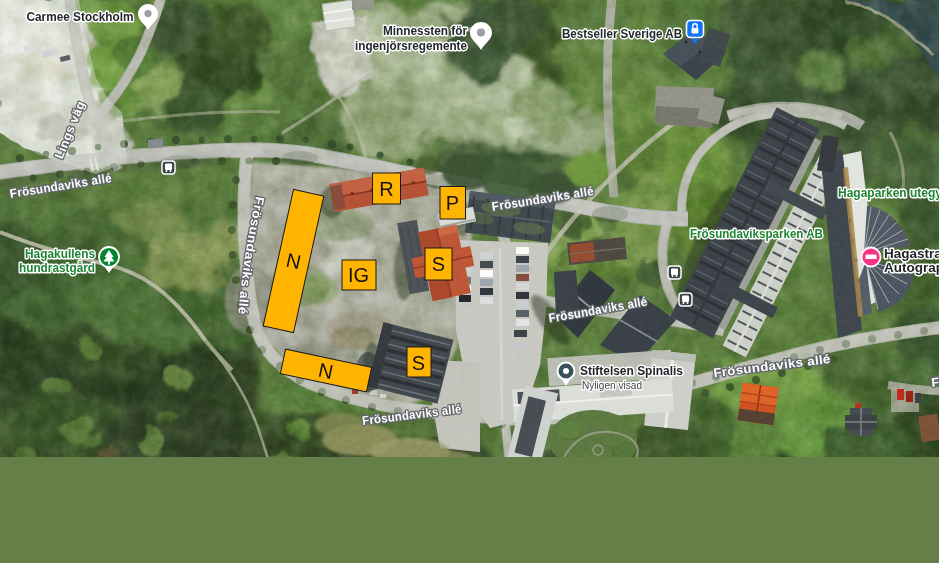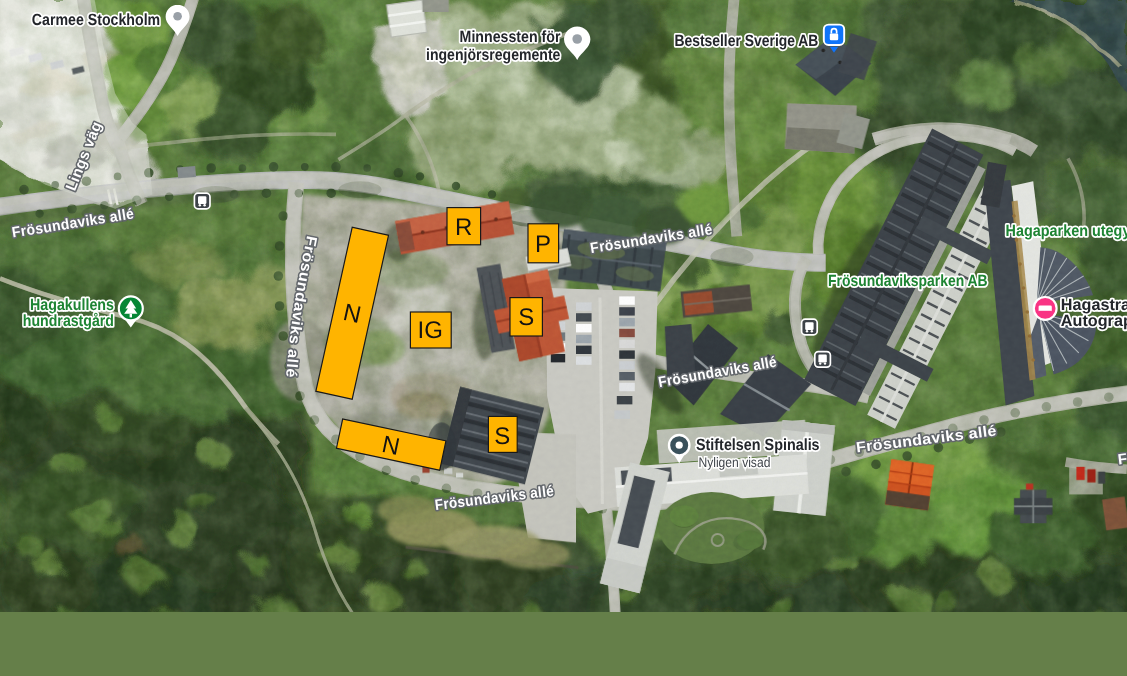--- a/index.html
+++ b/index.html
@@ -1,16 +1,16 @@
 <!DOCTYPE html>
 <html><head>
 <meta charset="utf-8">
 <style>
 html,body{margin:0;padding:0;background:#657f49}
-#map{width:939px;height:510px;overflow:hidden;position:relative;font-family:"Liberation Sans",sans-serif}
+#map{width:939px;height:457px;overflow:hidden;position:relative;font-family:"Liberation Sans",sans-serif}
 #map svg{filter:saturate(1.14)}
 text{font-family:"Liberation Sans",sans-serif}
 .poi{font-size:13.5px;font-weight:bold;fill:#23262a;stroke:#ffffff;stroke-width:3px;paint-order:stroke;stroke-linejoin:round}
 .poig{font-size:13.5px;font-weight:bold;fill:#27813a;stroke:#ffffff;stroke-width:3px;paint-order:stroke;stroke-linejoin:round}
 .rd{font-size:12.5px;font-weight:bold;fill:#ffffff;stroke:#63676b;stroke-width:2.6px;paint-order:stroke;stroke-linejoin:round;letter-spacing:.3px}
 .bx{fill:#fcb515;stroke:#191919;stroke-width:1}
 .bl{font-size:20px;fill:#131313}
 </style>
 </head>
 <body>

